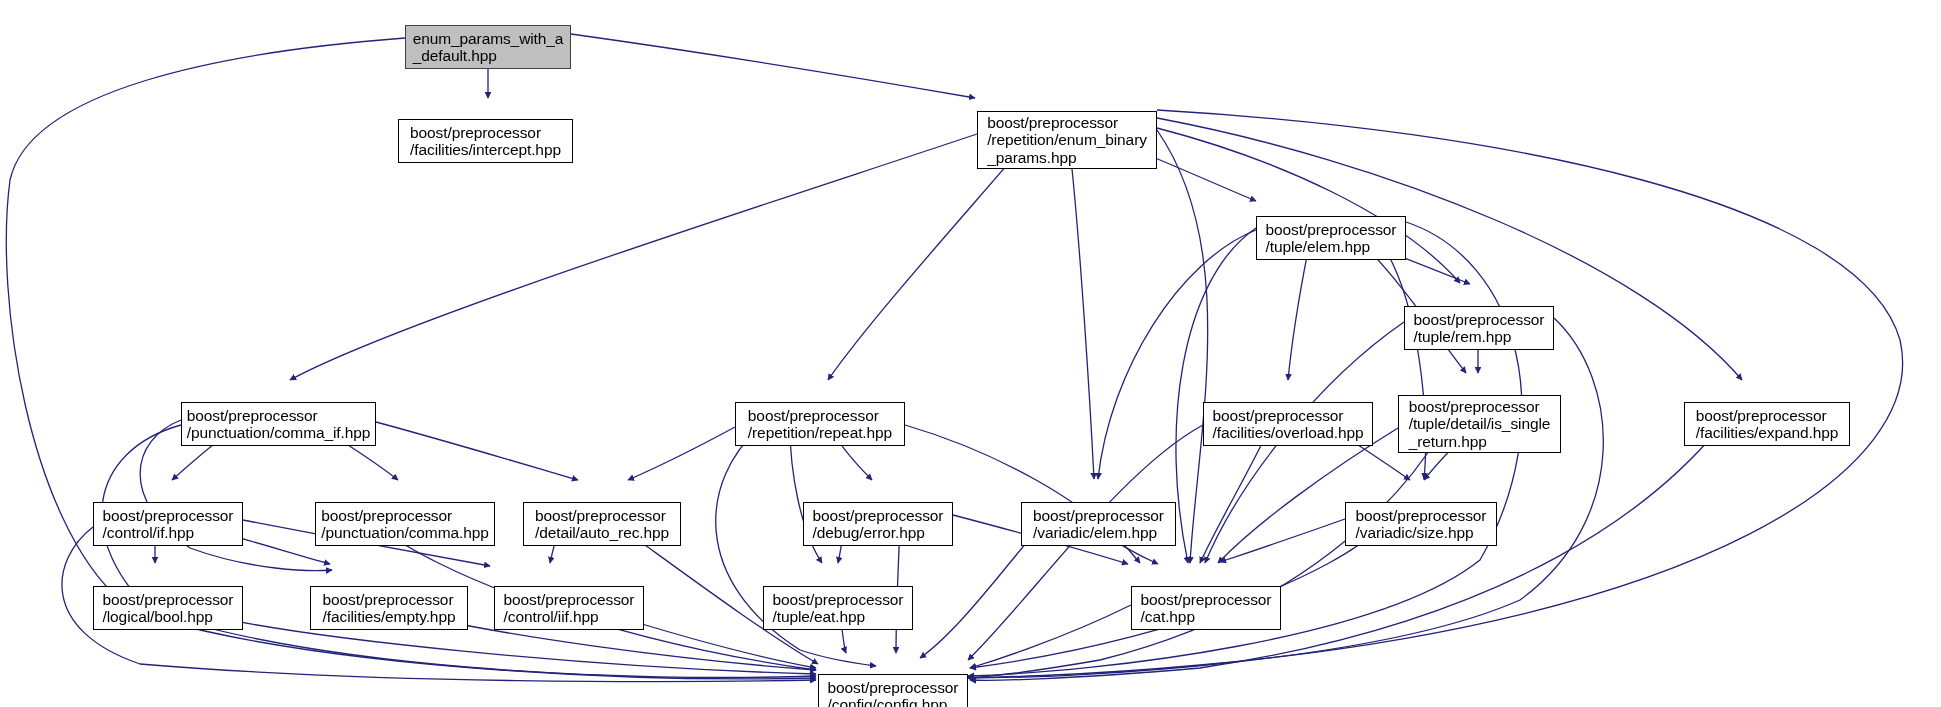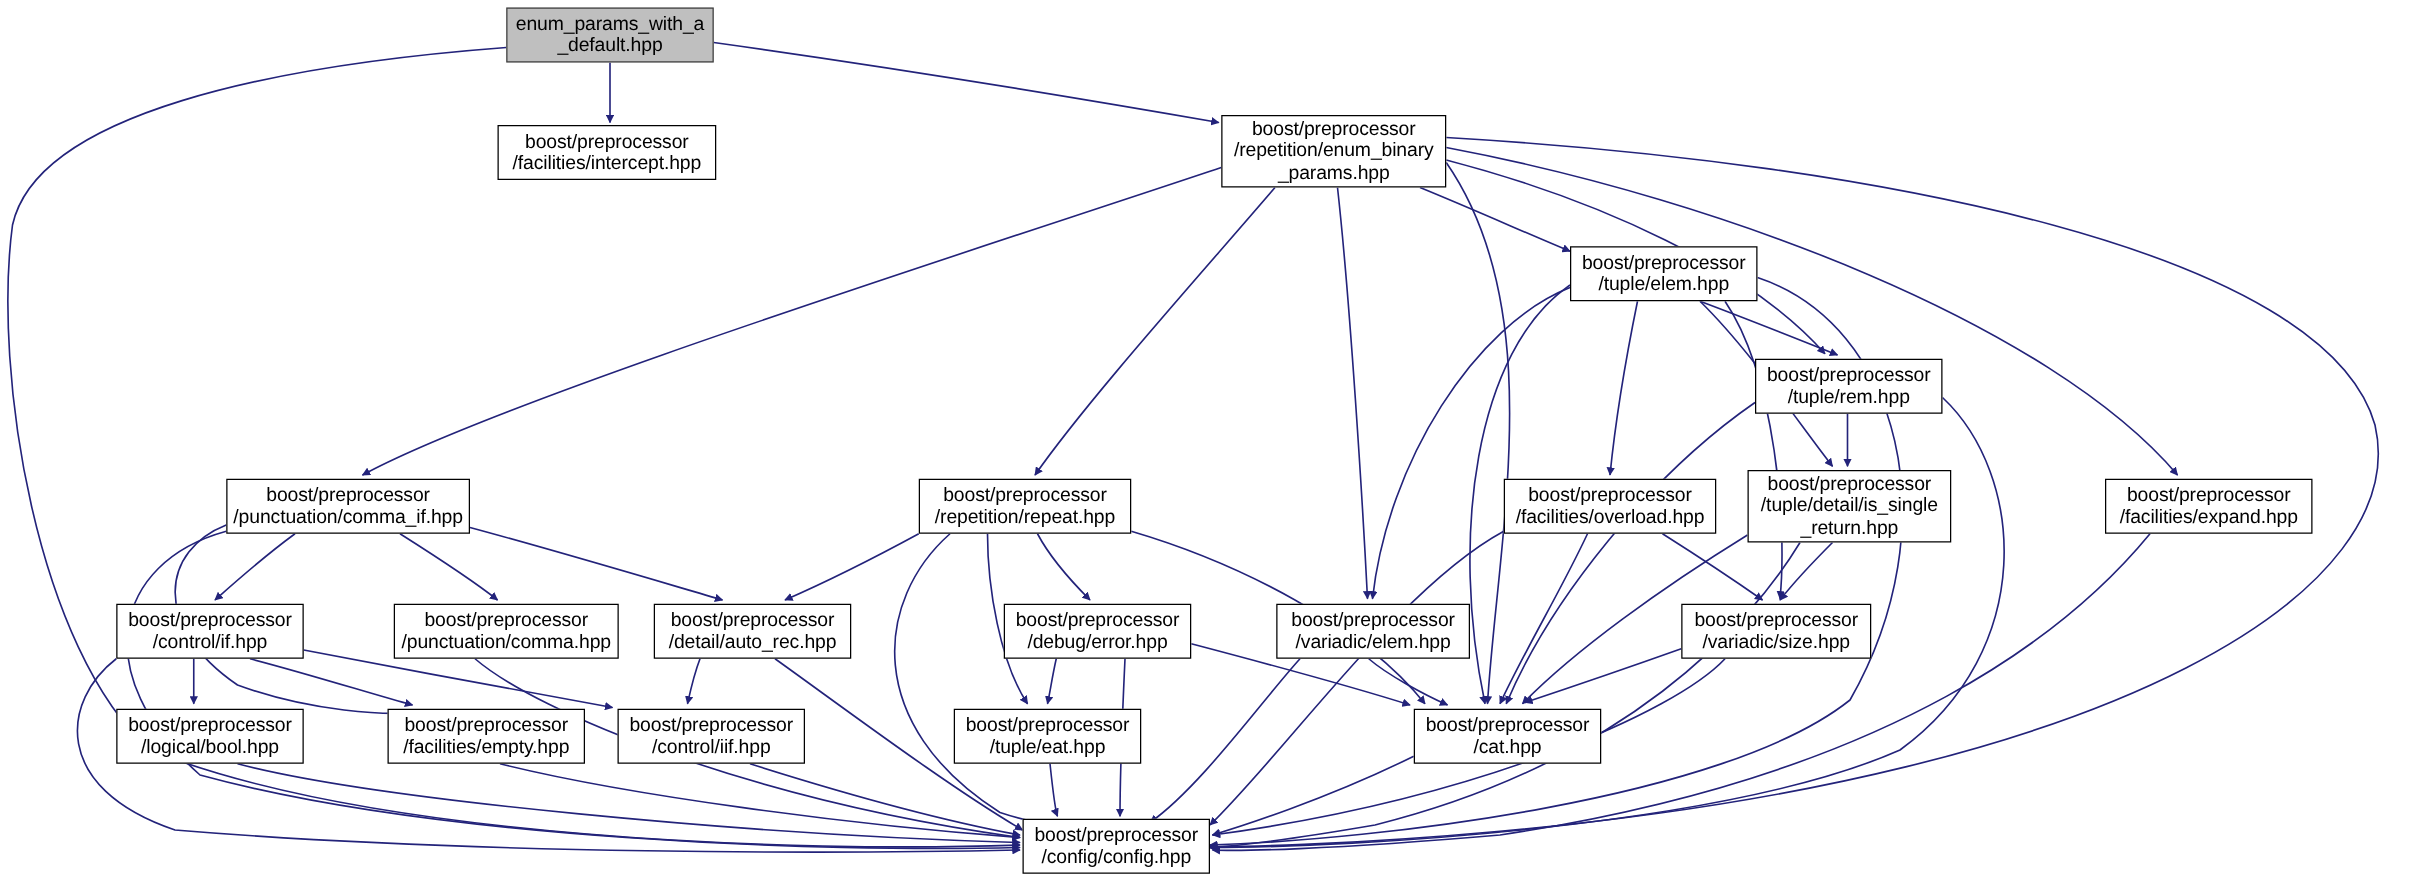--- a/index.html
+++ b/index.html
@@ -1,21 +1,21 @@
 <!DOCTYPE html>
 <html><head>
 <meta charset="utf-8">
 <style>
   html,body{margin:0;padding:0;background:#ffffff;}
   body{font-family:"Liberation Sans","DejaVu Sans",sans-serif;}
   #canvas{position:relative;width:1941px;height:707px;background:#ffffff;overflow:hidden;}
   svg#edges{position:absolute;left:0;top:0;width:1941px;height:707px;}
   .node{position:absolute;box-sizing:border-box;border:1px solid #000000;background:#ffffff;
-        display:flex;align-items:center;justify-content:center;text-align:center;
-        font-size:15.5px;line-height:1.12;color:#000000;letter-spacing:-0.1px;}
+        display:flex;align-items:center;justify-content:center;text-align:left;
+        font-size:15.5px;line-height:1.12;color:#000000;letter-spacing:-0.1px;margin-top:19px;}
   .node.root{background:#bfbfbf;border-color:#404040;}
   .node span{display:block;white-space:pre;}
 </style>
 </head>
 <body>
 
 <div id="canvas">
   <svg id="edges" xmlns="http://www.w3.org/2000/svg">
     <defs>
       <marker id="arrow" viewBox="0 0 10 10" refX="9" refY="5" markerWidth="5.2" markerHeight="5.2" orient="auto-start-reverse">

